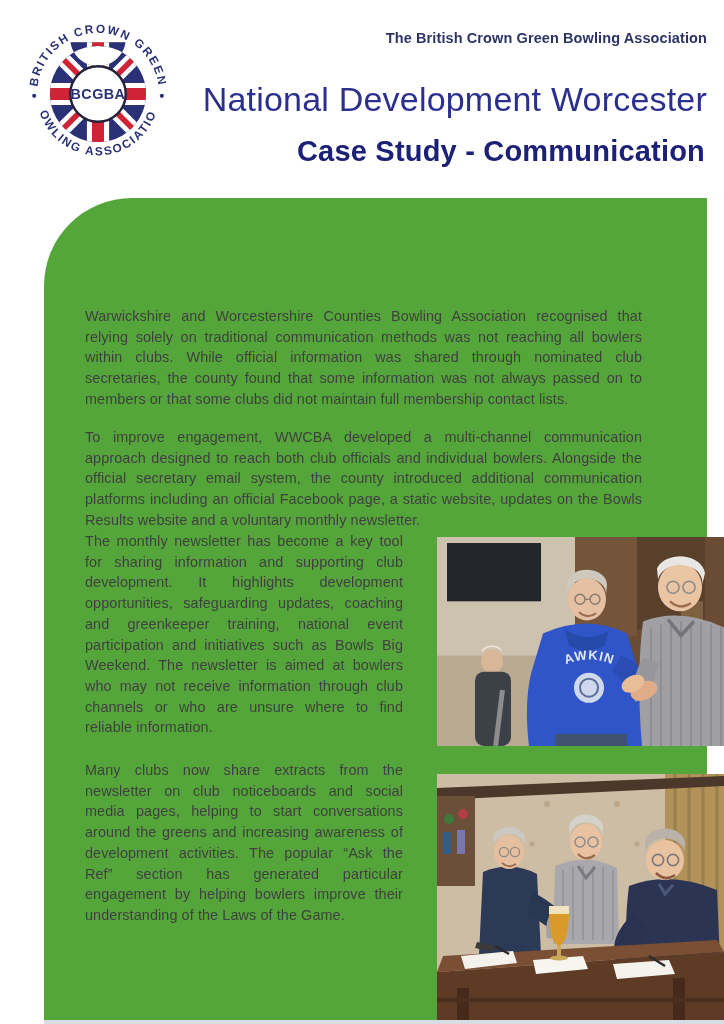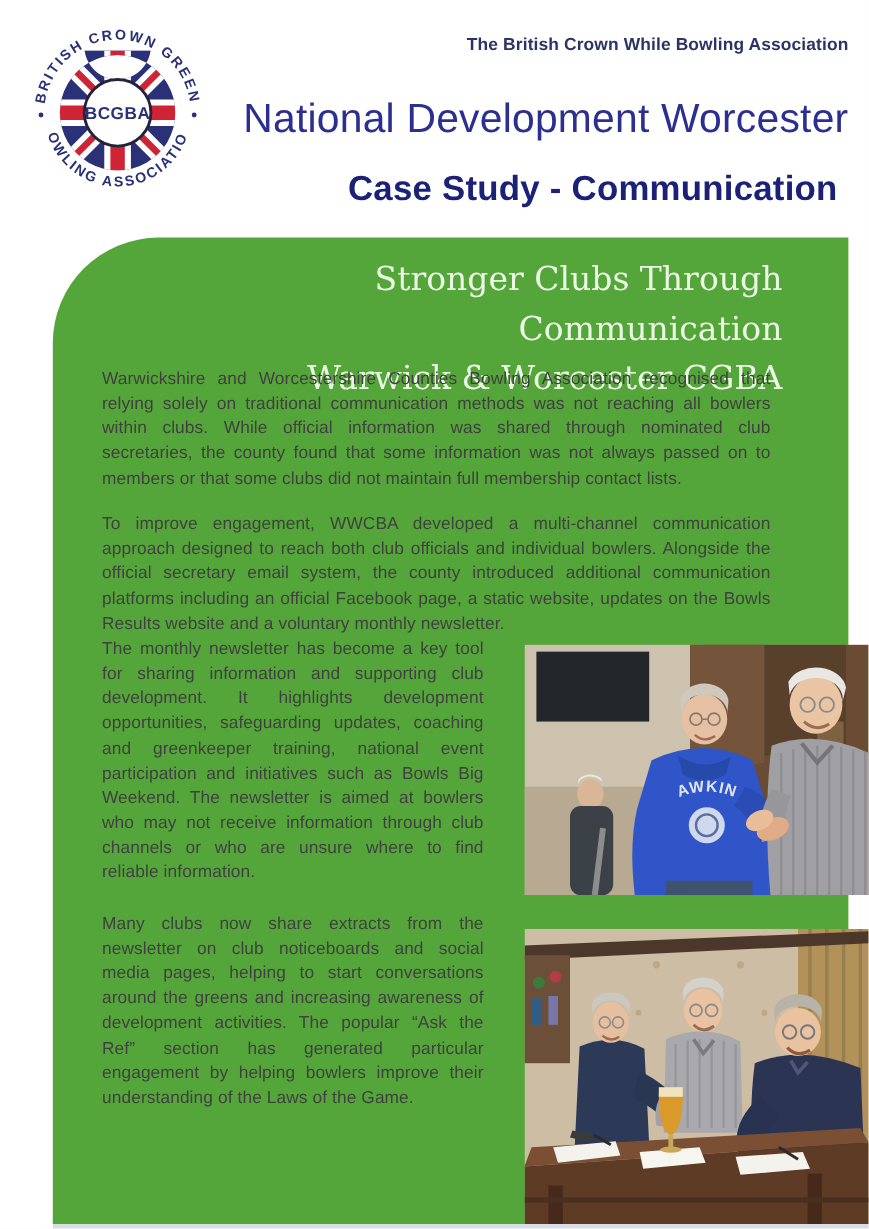--- a/index.html
+++ b/index.html
@@ -16,21 +16,21 @@
     position:absolute;right:17px;top:30px;
     font-size:14.5px;font-weight:600;color:#2c3366;
     white-space:nowrap;letter-spacing:0.1px;
   }
   .main-title{
     position:absolute;right:17px;top:80px;margin:0;
     font-size:34px;font-weight:500;color:#2b3090;
     white-space:nowrap;letter-spacing:0.2px;
   }
   .sub-title{
-    position:absolute;right:17px;top:133px;margin:9px;
+    position:absolute;right:17px;top:133px;margin:2px;
     font-size:29px;font-weight:700;color:#1c2178;
     white-space:nowrap;letter-spacing:0.2px;
   }
   
   .panel{
     position:absolute;left:44px;top:198px;width:663px;height:822px;
     background:#55a63a;
     border-top-left-radius:88px;
   }
   .study-title{
@@ -87,30 +87,26 @@
     <text font-family="Liberation Sans, sans-serif" font-size="12.8" font-weight="bold" letter-spacing="2" fill="#2a3176">
       <textPath href="#arcTop" startOffset="50%" text-anchor="middle">BRITISH CROWN GREEN</textPath>
     </text>
     <text font-family="Liberation Sans, sans-serif" font-size="12.8" font-weight="bold" letter-spacing="2" fill="#2a3176">
       <textPath href="#arcBottom" startOffset="50%" text-anchor="middle">BOWLING ASSOCIATION</textPath>
     </text>
     <circle cx="11" cy="82" r="2.2" fill="#2a3176"></circle>
     <circle cx="149" cy="82" r="2.2" fill="#2a3176"></circle>
   </svg>
 
-  <div class="assoc-line">The British Crown While Bowling Association</div>
+  <div class="assoc-line">The British Crown Green Bowling Association</div>
   <h1 class="main-title">National Development Worcester</h1>
   <h2 class="sub-title">Case Study - Communication</h2>
 
   <section class="panel"></section>
 
-  <h3 class="study-title">
-    <span>Stronger Clubs Through Communication</span>
-    <span>Warwick &amp; Worcester CGBA</span>
-  </h3>
 
   <p class="para p1">Warwickshire and Worcestershire Counties Bowling Association recognised that relying solely on traditional communication methods was not reaching all bowlers within clubs. While official information was shared through nominated club secretaries, the county found that some information was not always passed on to members or that some clubs did not maintain full membership contact lists.</p>
   <p class="para p2">To improve engagement, WWCBA developed a multi-channel communication approach designed to reach both club officials and individual bowlers. Alongside the official secretary email system, the county introduced additional communication platforms including an official Facebook page, a static website, updates on the Bowls Results website and a voluntary monthly newsletter.</p>
   <p class="para p3">The monthly newsletter has become a key tool for sharing information and supporting club development. It highlights development opportunities, safeguarding updates, coaching and greenkeeper training, national event participation and initiatives such as Bowls Big Weekend. The newsletter is aimed at bowlers who may not receive information through club channels or who are unsure where to find reliable information.</p>
   <p class="para p4">Many clubs now share extracts from the newsletter on club noticeboards and social media pages, helping to start conversations around the greens and increasing awareness of development activities. The popular “Ask the Ref” section has generated particular engagement by helping bowlers improve their understanding of the Laws of the Game.</p>
 
   <figure class="photo photo-1" role="img" style="margin:0;" aria-label="Two bowlers shaking hands in a clubhouse">
     <svg viewBox="0 0 287 208" preserveAspectRatio="none">
 
       <rect width="287" height="208" fill="#cdc2ad"></rect>

